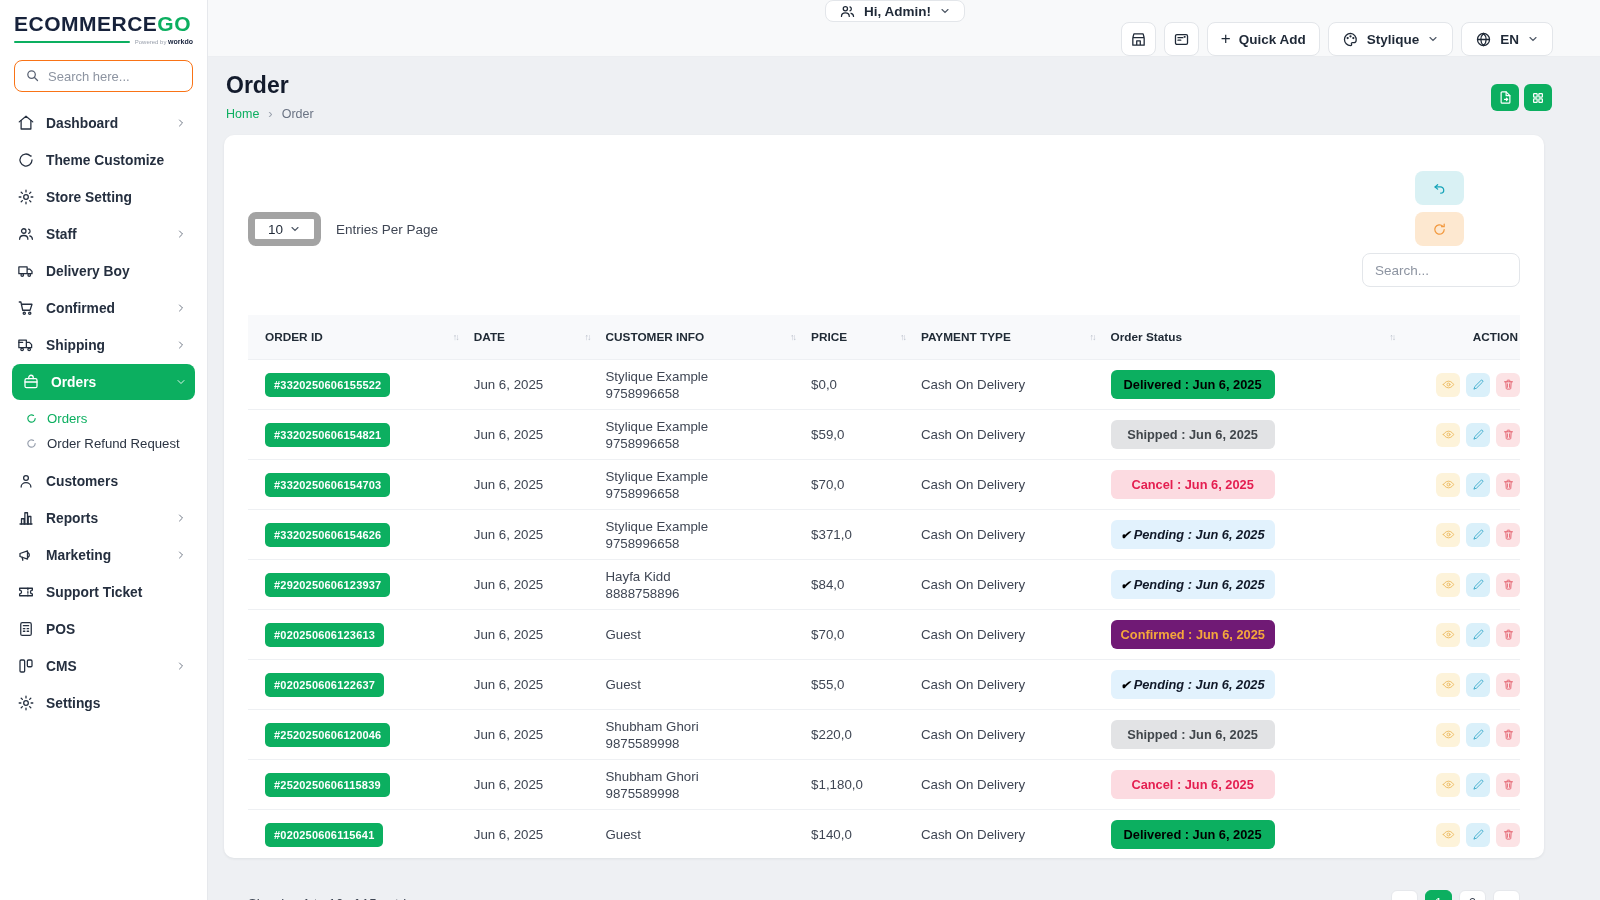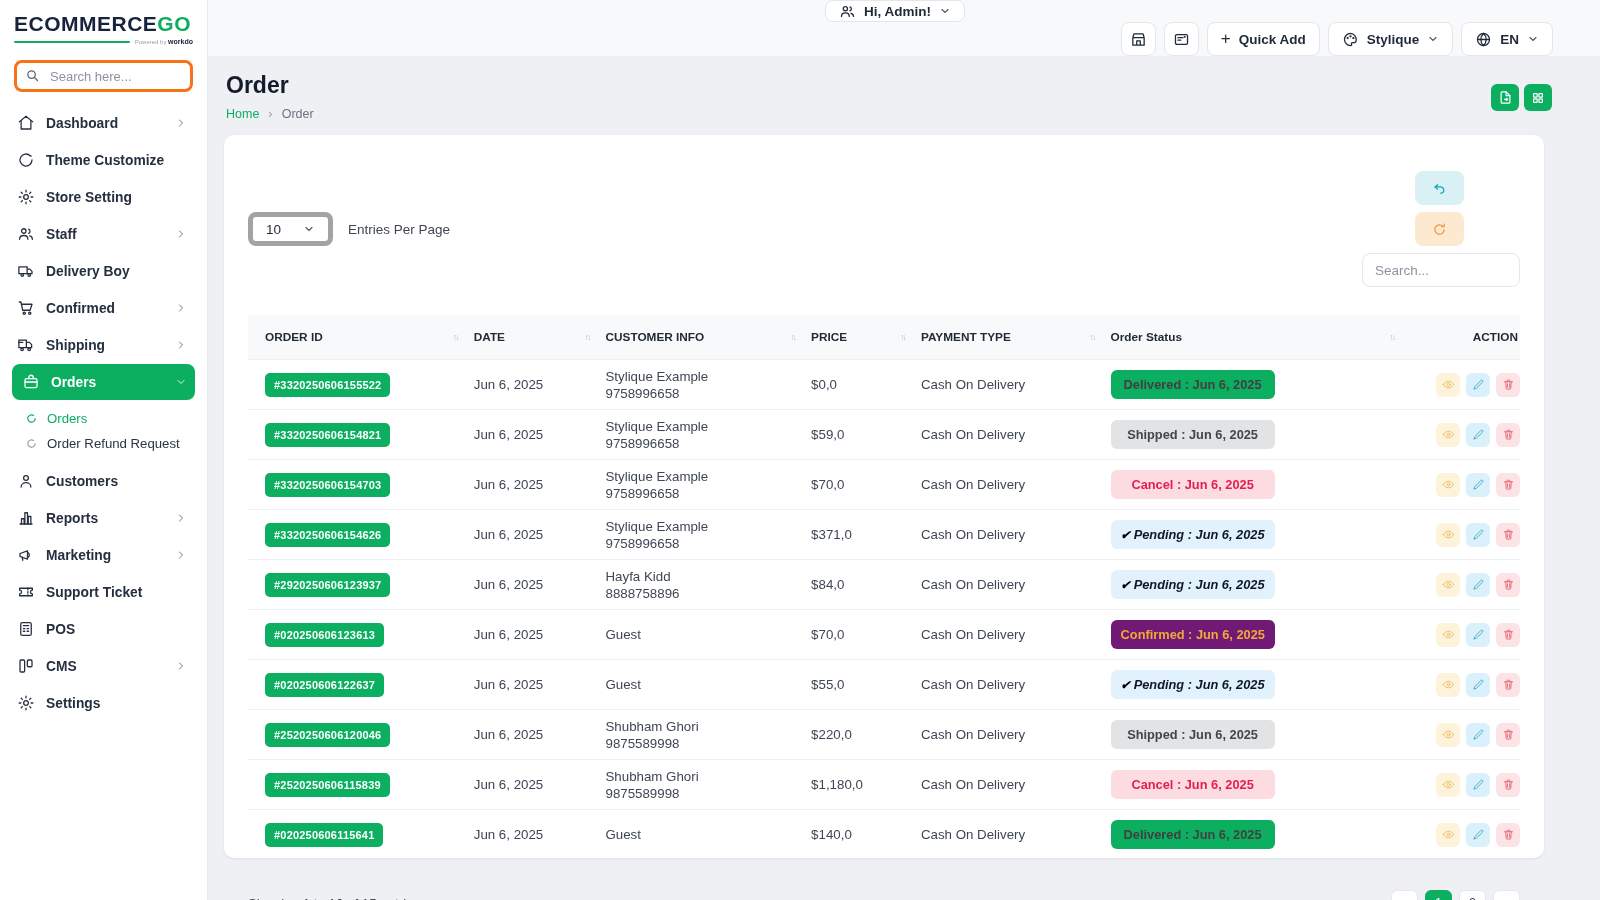--- a/index.html
+++ b/index.html
@@ -13,21 +13,21 @@
   
   .sidebar { position:absolute; left:0; top:0; bottom:0; width:208px; background:#fff; border-right:1px solid #e6e8ec; z-index:3; }
   .logo { padding:13px 14px 0 14px; cursor:pointer; }
   .logo-text { font-size:21px; font-weight:800; letter-spacing:.5px; color:#17223b; line-height:22px; white-space:nowrap; }
   .logo-text .accent { color:#0caf60; }
   .logo-sub { display:flex; align-items:flex-end; gap:5px; margin-top:3px; }
   .logo-line { flex:1; height:2px; background:#0caf60; border-radius:2px; margin-bottom:2px; }
   .powered { font-size:6px; color:#9aa1ad; white-space:nowrap; }
   .powered b { color:#17223b; font-size:7px; }
   .side-search { margin:15px 14px 6px 14px; position:relative; }
-  .side-search input { width:100%; height:32px; border:3px solid #f97316; border-radius:8px; background:#fff;
+  .side-search input { width:100%; height:32px; border:1px solid #f97316; border-radius:8px; background:#fff;
     padding:0 10px 0 33px; font-size:13px; color:#333; outline:none; font-family:inherit; }
   .side-search input::placeholder { color:#8d94a1; }
   .side-search .mag { position:absolute; left:11px; top:8px; color:#596273; }
   #side-nav { padding:6px 12px 10px 12px; }
   .side-item { display:flex; align-items:center; gap:11px; padding:9px 8px 9px 5px; margin:1px 0; border-radius:8px;
     font-size:13.8px; font-weight:600; color:#252f3f; cursor:pointer; }
   .side-item .si-icon { color:#252f3f; flex:0 0 auto; display:flex; }
   .side-item .si-chev { margin-left:auto; color:#596273; display:flex; }
   .side-item.active { background:#0caf60; color:#fff; padding-left:10px; }
   .side-item.active .si-icon, .side-item.active .si-chev { color:#fff; }
@@ -56,43 +56,43 @@
   .breadcrumb a { color:#0caf60; text-decoration:none; cursor:pointer; }
   .bc-sep { color:#9aa1ad; font-size:13px; }
   .head-actions { position:absolute; right:48px; top:27px; display:flex; gap:5px; }
   .green-btn { width:28px; height:27px; border:none; border-radius:6px; background:#0caf60; color:#fff;
     display:flex; align-items:center; justify-content:center; cursor:pointer; }
 
   
   .card { margin:14px 56px 0 16px; height:723px; background:#fff; border-radius:10px; padding:24px;
     box-shadow:0 1px 3px rgba(16,24,40,.07); }
   .controls { display:flex; align-items:center; margin:12px 0 28px 0; }
-  .entries-select { height:34px; border:5px solid #a3a3a3; border-radius:8px; background:#fff; display:inline-flex;
-    align-items:center; gap:22px; padding:0 13px; font-size:13.5px; color:#1f2937; cursor:pointer; font-family:inherit; }
+  .entries-select { height:34px; border:7px solid #a3a3a3; border-radius:8px; background:#fff; display:inline-flex;
+    align-items:center; gap:6px; padding:0 13px; font-size:13.5px; color:#1f2937; cursor:pointer; font-family:inherit; }
   .entries-label { margin-left:15px; font-size:13.5px; color:#3f4654; }
   .controls-right { margin-left:auto; display:flex; gap:7px; align-items:center;flex-direction:column; }
   .soft-btn { width:49px; height:34px; border:none; border-radius:8px; display:flex; align-items:center; justify-content:center; cursor:pointer; }
   .undo-btn { background:#d9f1f4; color:#15a3b8; }
   .refresh-btn { background:#fde8d0; color:#f2993f; }
   .table-search { width:158px; height:34px; border:1px solid #e3e6ea; border-radius:8px; padding:0 12px; font-size:13.5px;
     margin-left:3px; outline:none; font-family:inherit; color:#333; background:#fff; }
   .table-search::placeholder { color:#8d94a1; }
 
   table { width:100%; border-collapse:collapse; }
   thead th { background:#f8f9fb; text-align:left; padding:15px 0; font-size:11.8px; font-weight:700; color:#212b36; }
   .th-inner { display:flex; align-items:center; justify-content:space-between; padding-right:16px; }
   th.c1 .th-inner, td.c1 { padding-left:17px; }
   .sort { font-size:9px; color:#bcc2cc; letter-spacing:-2px; font-weight:400; }
   th.c1{width:226px} th.c2{width:132px} th.c3{width:206px} th.c4{width:110px} th.c5{width:190px} th.c6{width:300px} th.c7{width:110px}
   th.c7 { text-align:right; } th.c7 .th-inner { justify-content:flex-end; padding-right:2px; }
   tbody td { border-top:1px solid #eef0f3; height:50px; font-size:13.3px; color:#3f4654; padding:0; }
   .oid { background:#0caf60; color:#fff; font-size:11px; font-weight:600; padding:6px 9px; border-radius:5px; letter-spacing:.2px; cursor:pointer; white-space:nowrap; }
   .cust div { line-height:17px; }
   .status { display:inline-block; min-width:164px; text-align:center; padding:7px 10px; border-radius:6px; font-size:12.8px; font-weight:700; }
-  .status.delivered { background:#0caf60; color:#404040; }
+  .status.delivered { background:#0caf60; color:#000000; }
   .status.shipped { background:#e2e3e5; color:#41464b; }
   .status.cancel { background:#fcdbe1; color:#e41e50; }
   .status.pending { background:#e2f2fd; color:#101828;font-style:italic; }
   .status.confirmed { background:#701a75; color:#f5a73b; }
   .chk { color:#000; font-size:12px; margin-right:3px; }
   td.act { text-align:right; }
   .act-btn { width:24px; height:24px; border:none; border-radius:6px; display:inline-flex; align-items:center; justify-content:center;
     margin-left:6px; cursor:pointer; vertical-align:middle; }
   .act-btn.view { background:#fdf3da; color:#edb95e; }
   .act-btn.edit { background:#daf0fa; color:#3eaccc; }

